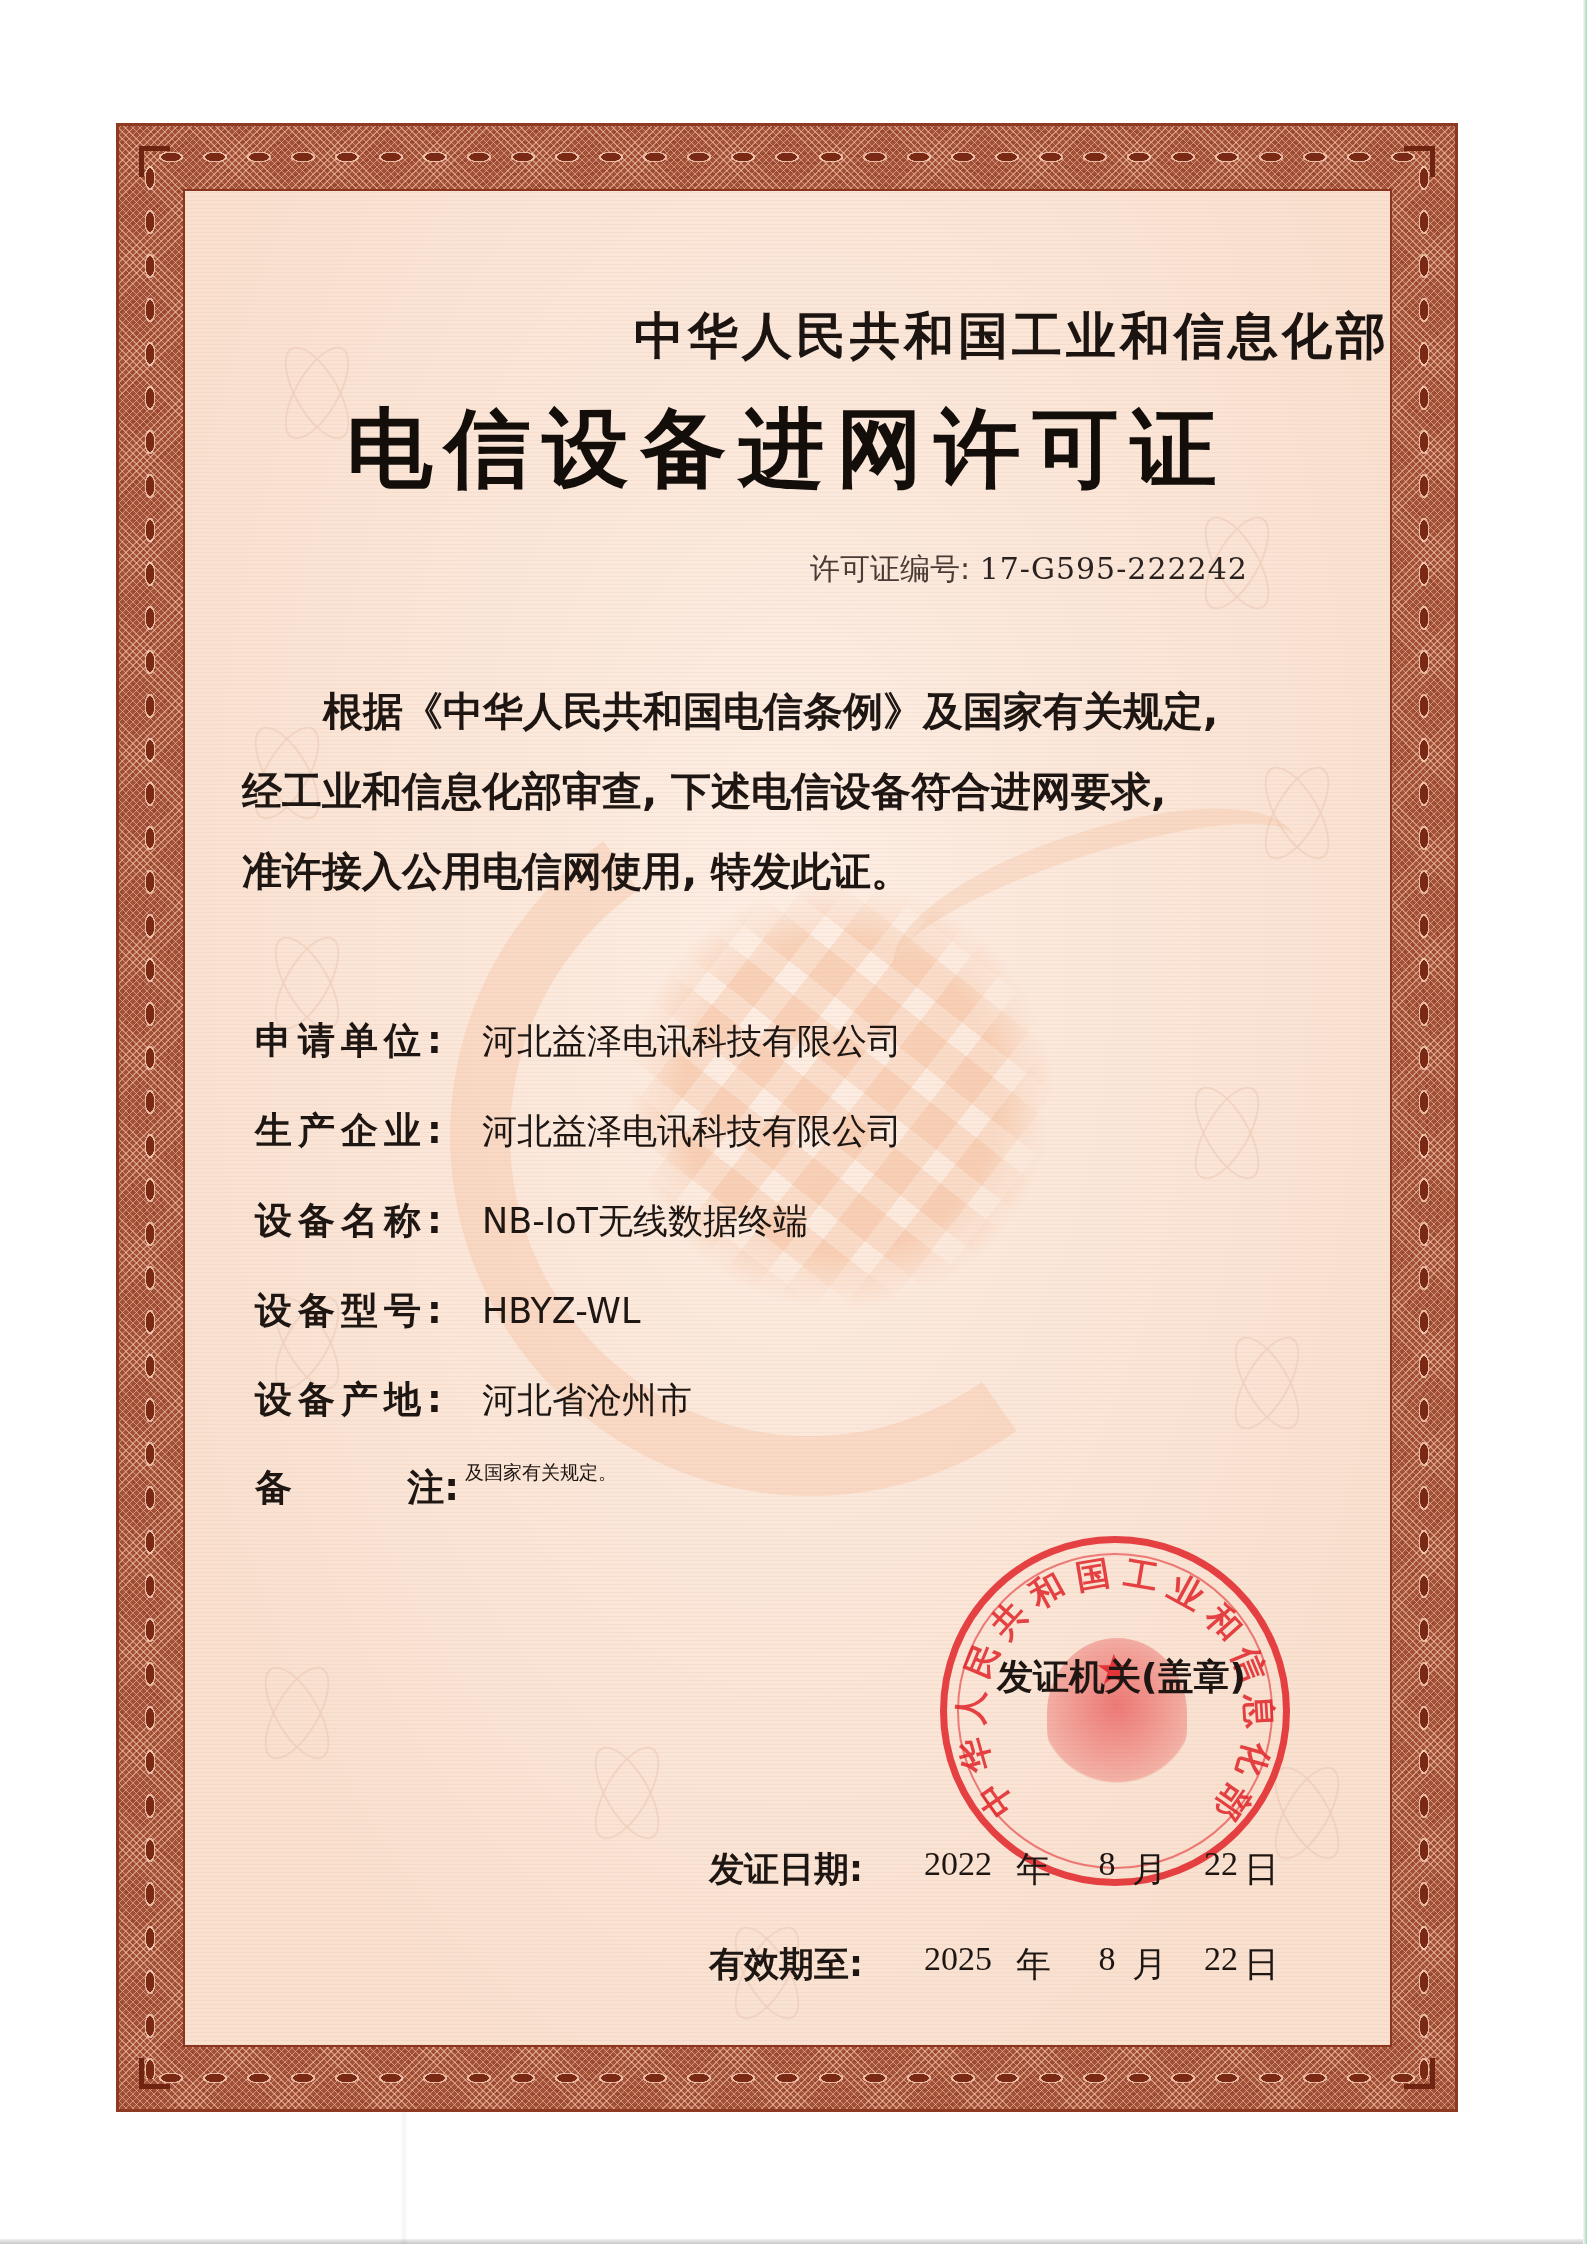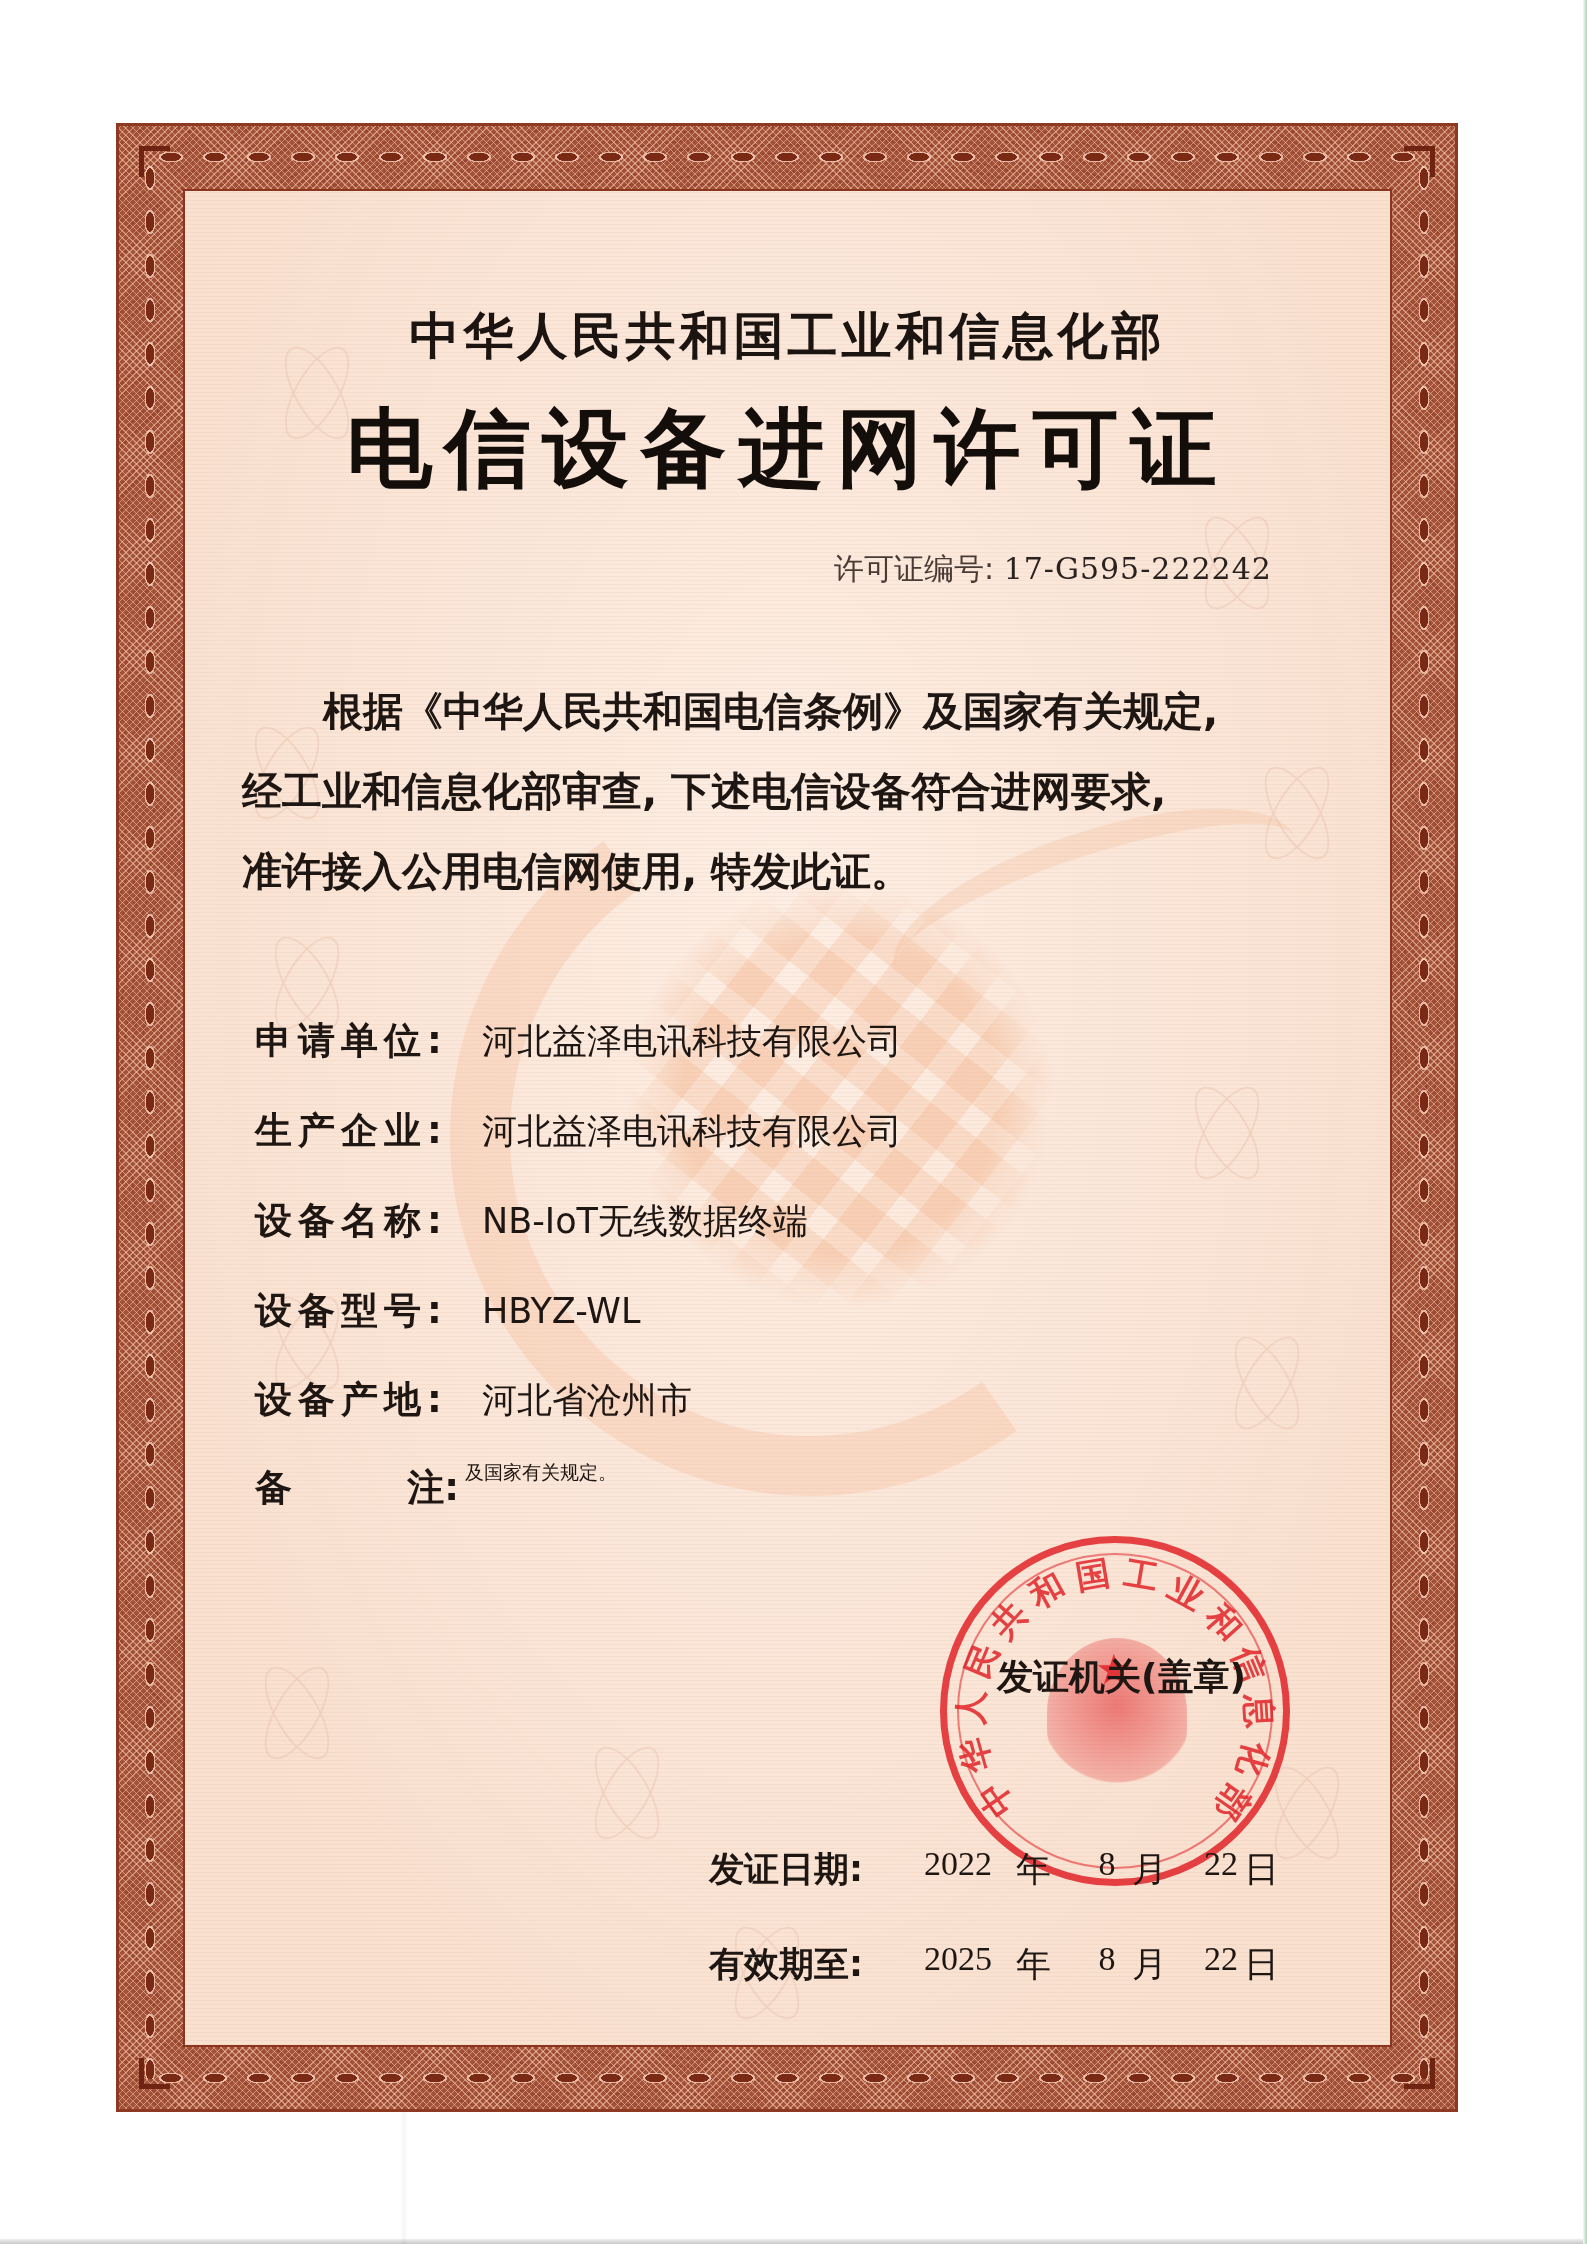--- a/index.html
+++ b/index.html
@@ -127,21 +127,21 @@
     border: 2px solid rgba(230,190,170,0.8);
     border-radius: 50%;
   }
   .atom::before { transform: rotate(60deg); }
   .atom::after { transform: rotate(-60deg); }
 
   
   .title-line1 {
     position: absolute;
     left: 0; right: 0; top: 112px;
-    text-align: center;
+    text-align: right;
     font-family: "DejaVu Sans", "Liberation Sans", sans-serif;
     font-weight: bold;
     font-size: 50px;
     letter-spacing: 4px;
     color: #1c1410;
   }
   .title-line2 {
     position: absolute;
     left: 0; right: 0; top: 200px;
     text-align: center;
@@ -149,21 +149,20 @@
     font-weight: bold;
     font-size: 86px;
     letter-spacing: 12px;
     color: #140e0a;
   }
   .license-no {
     position: absolute;
     left: 625px; top: 358px;
     font-size: 30px;
     color: #2a2220;
-    margin-left: 24px;
   }
   .license-no .lbl { font-family: "DejaVu Sans", sans-serif; color:#4a3a34; }
   .license-no .val { letter-spacing: 1px; }
 
   .intro {
     position: absolute;
     left: 57px; top: 480px;
     width: 1100px;
     font-family: "DejaVu Sans", "Liberation Sans", sans-serif;
     font-weight: bold;

